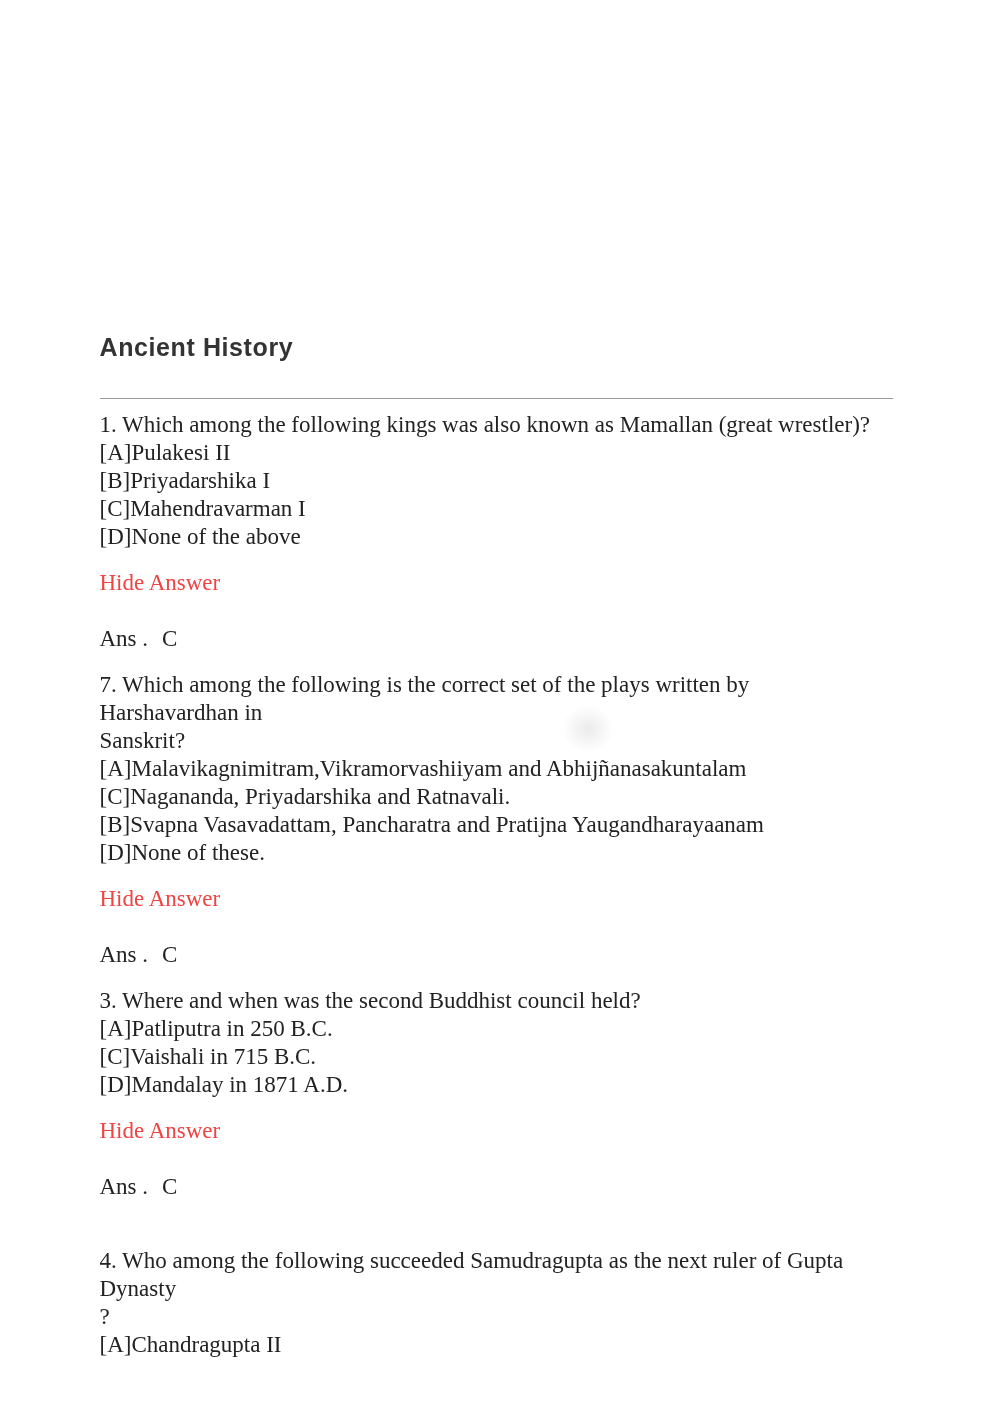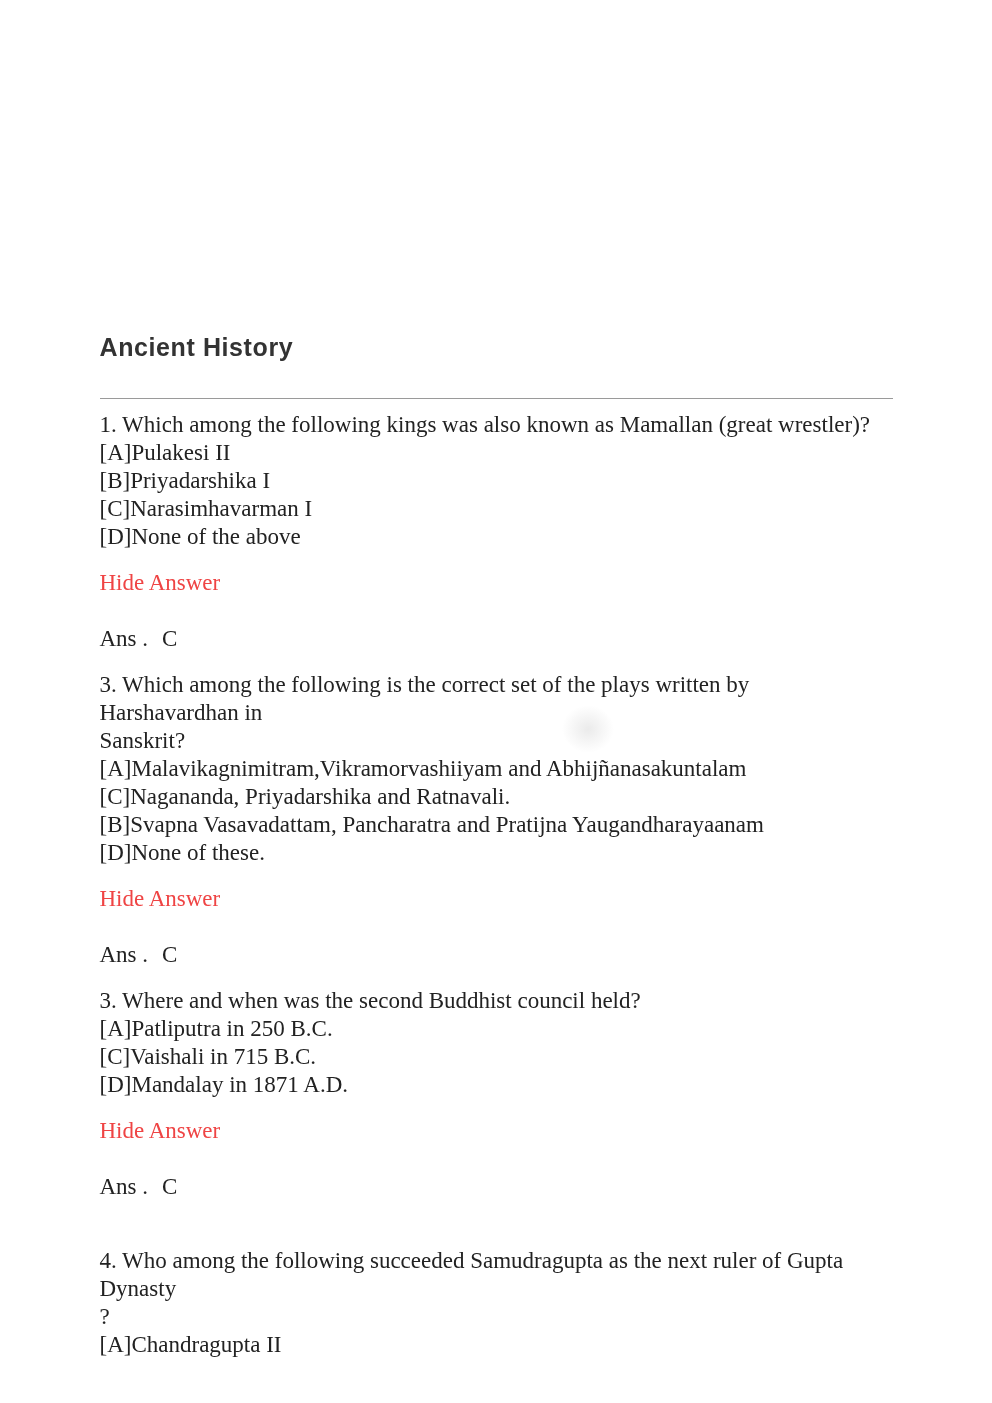--- a/index.html
+++ b/index.html
@@ -66,30 +66,30 @@
   <div class="content">
 
     <h1 class="page-title">Ancient History</h1>
     <hr class="title-rule">
 
     <div>
       <p class="para">
         <span class="line">1. Which among the following kings was also known as Mamallan (great wrestler)?</span>
         <span class="line"><span>[A]</span><span>Pulakesi II</span></span>
         <span class="line"><span>[B]</span><span>Priyadarshika I</span></span>
-        <span class="line"><span>[C]</span><span>Narasimhavarman I</span></span>
+        <span class="line"><span>[C]</span><span>Mahendravarman I</span></span>
         <span class="line"><span>[D]</span><span>None of the above</span></span>
       </p>
       <p class="para hide-para"><a class="hide-link">Hide Answer</a></p>
       <p class="para"><span>Ans .</span><span class="ans-letter">C</span></p>
     </div>
 
     <div>
       <p class="para">
-        <span class="line">3. Which among the following is the correct set of the plays written by Harshavardhan in</span>
+        <span class="line">7. Which among the following is the correct set of the plays written by Harshavardhan in</span>
         <span class="line">Sanskrit?</span>
         <span class="line"><span>[A]</span><span>Malavikagnimitram,Vikramorvashiiyam and Abhijñanasakuntalam</span></span>
         <span class="line"><span>[C]</span><span>Nagananda, Priyadarshika and Ratnavali.</span></span>
         <span class="line"><span>[B]</span><span>Svapna Vasavadattam, Pancharatra and Pratijna Yaugandharayaanam</span></span>
         <span class="line"><span>[D]</span><span>None of these.</span></span>
       </p>
       <p class="para hide-para"><a class="hide-link">Hide Answer</a></p>
       <p class="para"><span>Ans .</span><span class="ans-letter">C</span></p>
     </div>
 

